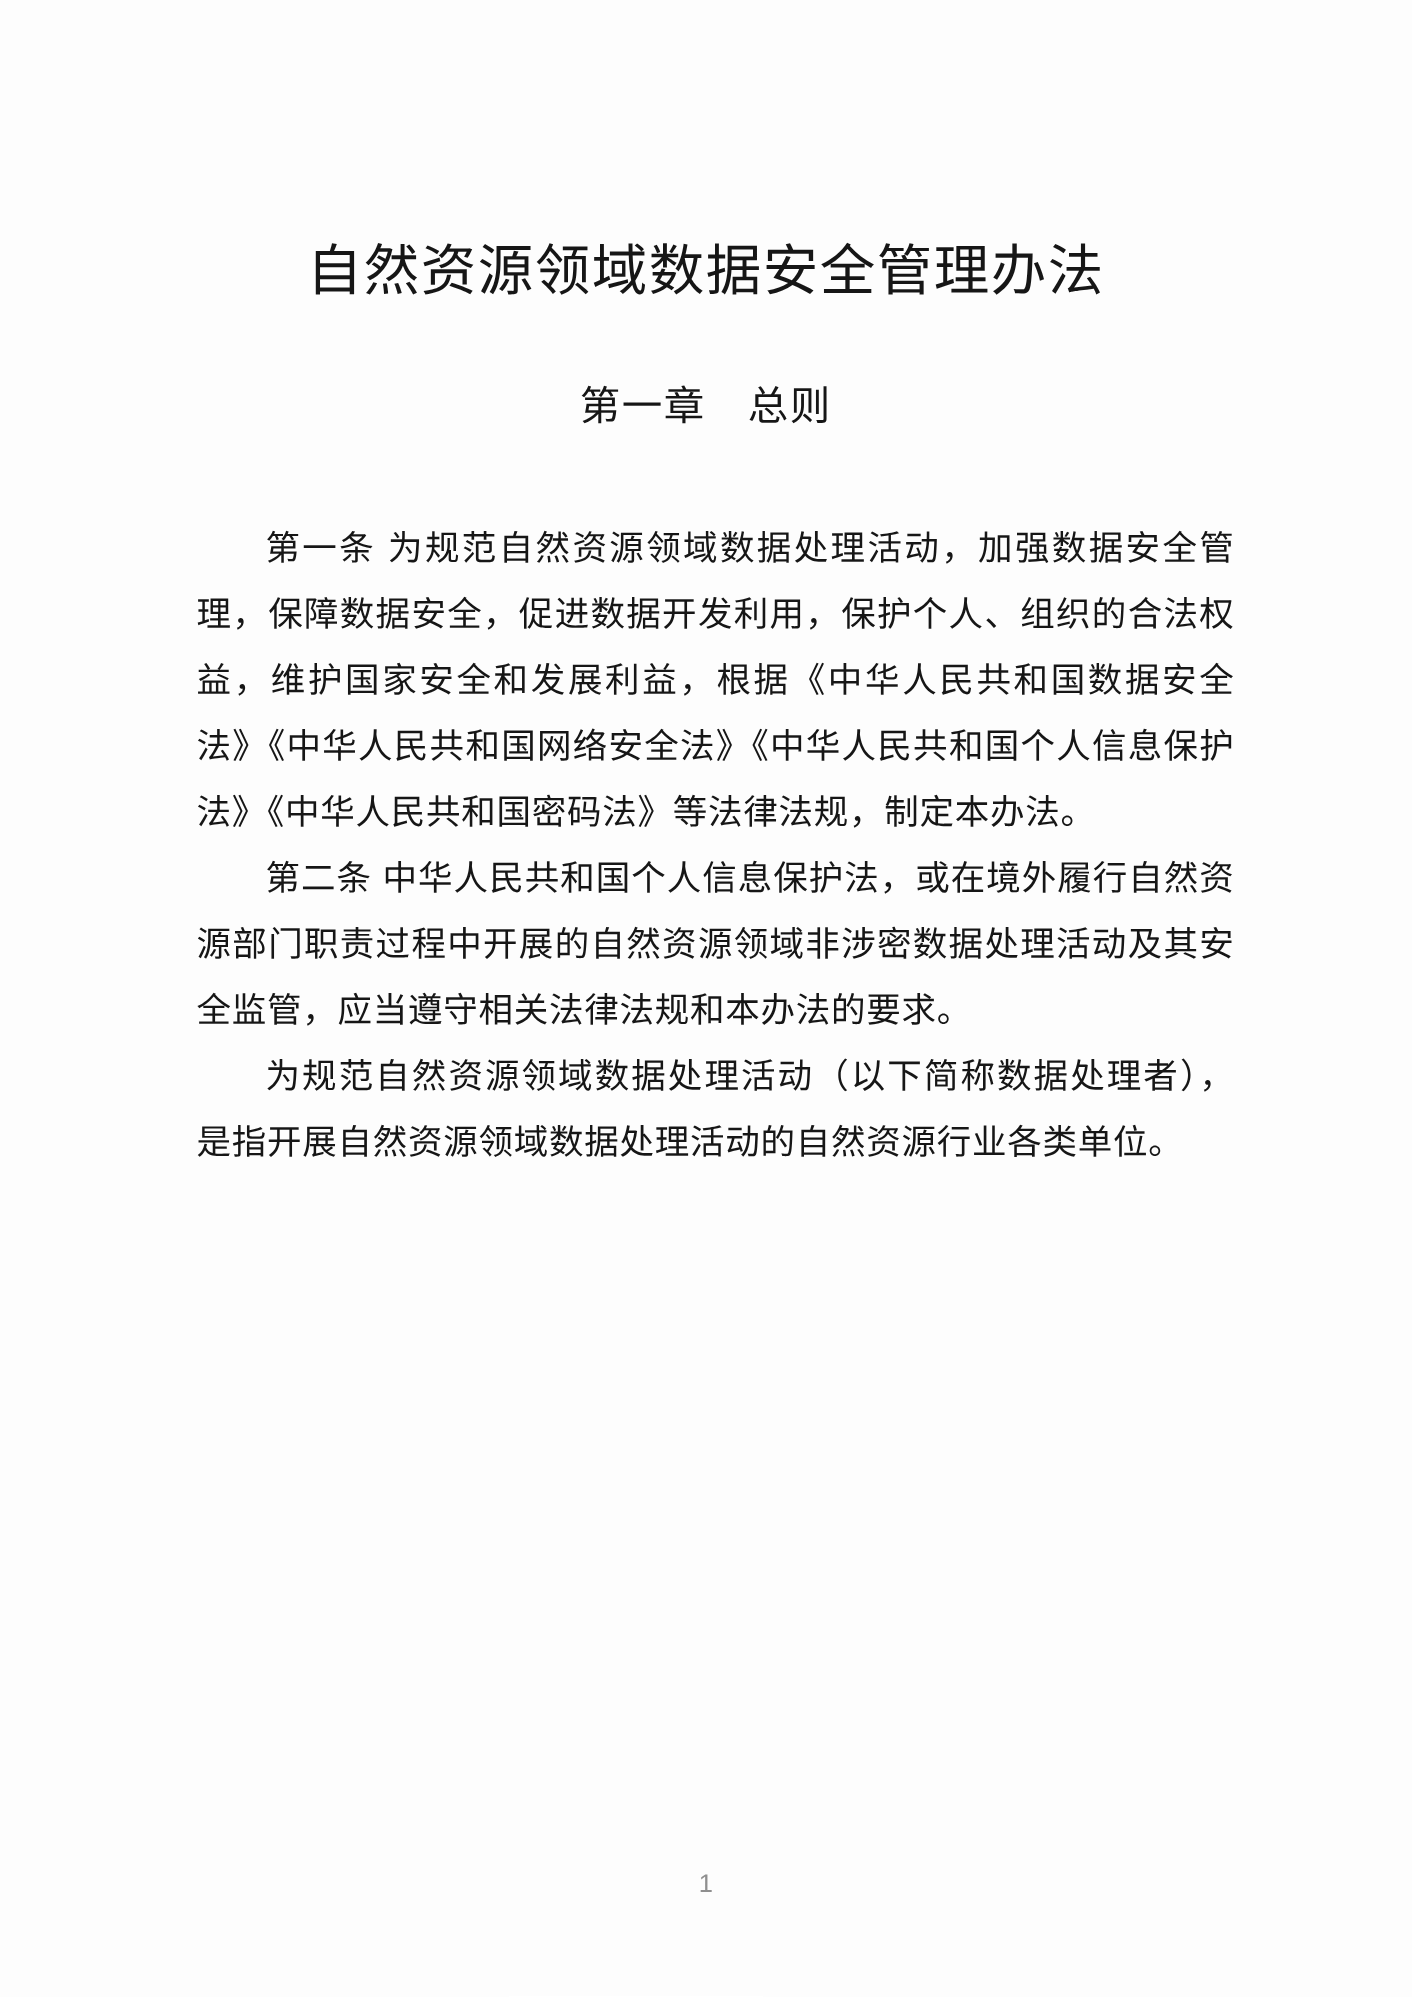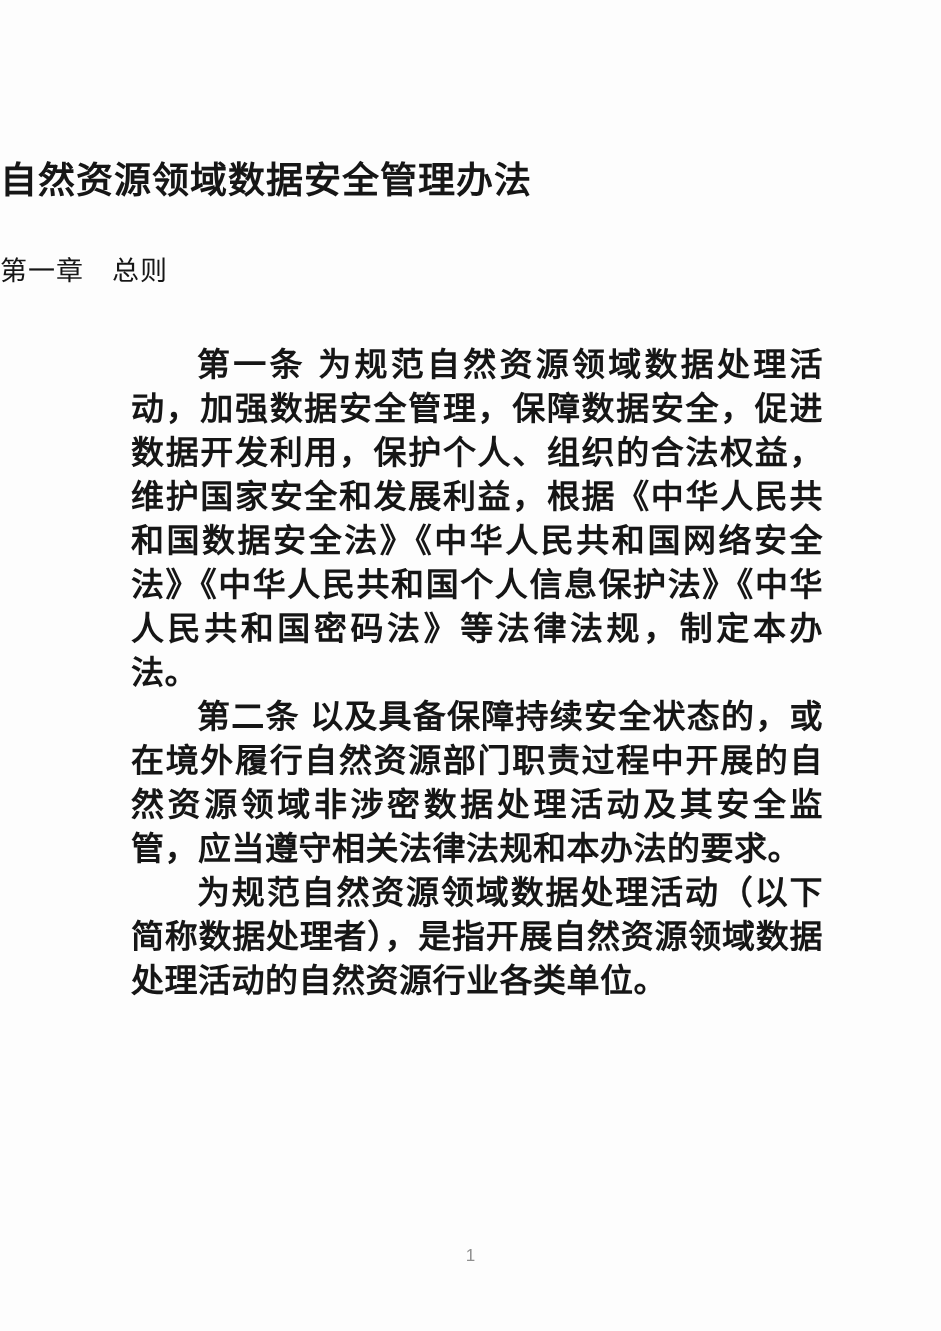--- a/index.html
+++ b/index.html
@@ -16,47 +16,48 @@
     color: #161616;
     font-family: "Liberation Sans", sans-serif;
     overflow: hidden;
   }
   .doc-title {
     position: absolute;
     top: 158px;
     left: 0;
     width: 100%;
     margin: 0;
+    text-align: center;
     font-size: 37px;
     line-height: 46px;
-    font-weight: 700;
+    font-weight: 400;
     letter-spacing: 1px;
   }
   .chapter-heading {
     position: absolute;
     top: 252px;
     left: 0;
     width: 100%;
     margin: 0;
+    text-align: center;
     font-size: 27px;
     line-height: 38px;
     font-weight: 400;
     letter-spacing: 1px;
   }
   .doc-body {
     position: absolute;
     top: 343px;
     left: 131px;
     width: 692px;
-    font-size: 33px;
+    font-size: 23px;
     line-height: 44px;
     text-align: justify;
     text-justify: inter-ideograph;
     letter-spacing: 0.5px;
-    font-weight: bold;
   }
   .doc-body p {
     margin: 0;
     text-indent: 2em;
   }
   .page-footer {
     position: absolute;
     top: 1244px;
     left: 0;
     width: 100%;
@@ -70,19 +71,19 @@
 <body>
 
 <div class="page">
 
   <h1 class="doc-title">自然资源领域数据安全管理办法</h1>
 
   <h2 class="chapter-heading">第一章　总则</h2>
 
   <div class="doc-body">
     <p>第一条 为规范自然资源领域数据处理活动，加强数据安全管理，保障数据安全，促进数据开发利用，保护个人、组织的合法权益，维护国家安全和发展利益，根据《中华人民共和国数据安全法》《中华人民共和国网络安全法》《中华人民共和国个人信息保护法》《中华人民共和国密码法》等法律法规，制定本办法。</p>
-    <p>第二条 以及具备保障持续安全状态的，或在境外履行自然资源部门职责过程中开展的自然资源领域非涉密数据处理活动及其安全监管，应当遵守相关法律法规和本办法的要求。</p>
+    <p>第二条 中华人民共和国个人信息保护法，或在境外履行自然资源部门职责过程中开展的自然资源领域非涉密数据处理活动及其安全监管，应当遵守相关法律法规和本办法的要求。</p>
     <p>为规范自然资源领域数据处理活动（以下简称数据处理者），是指开展自然资源领域数据处理活动的自然资源行业各类单位。</p>
   </div>
 
   <div class="page-footer">1</div>
 
 </div>
 
 </body></html>

